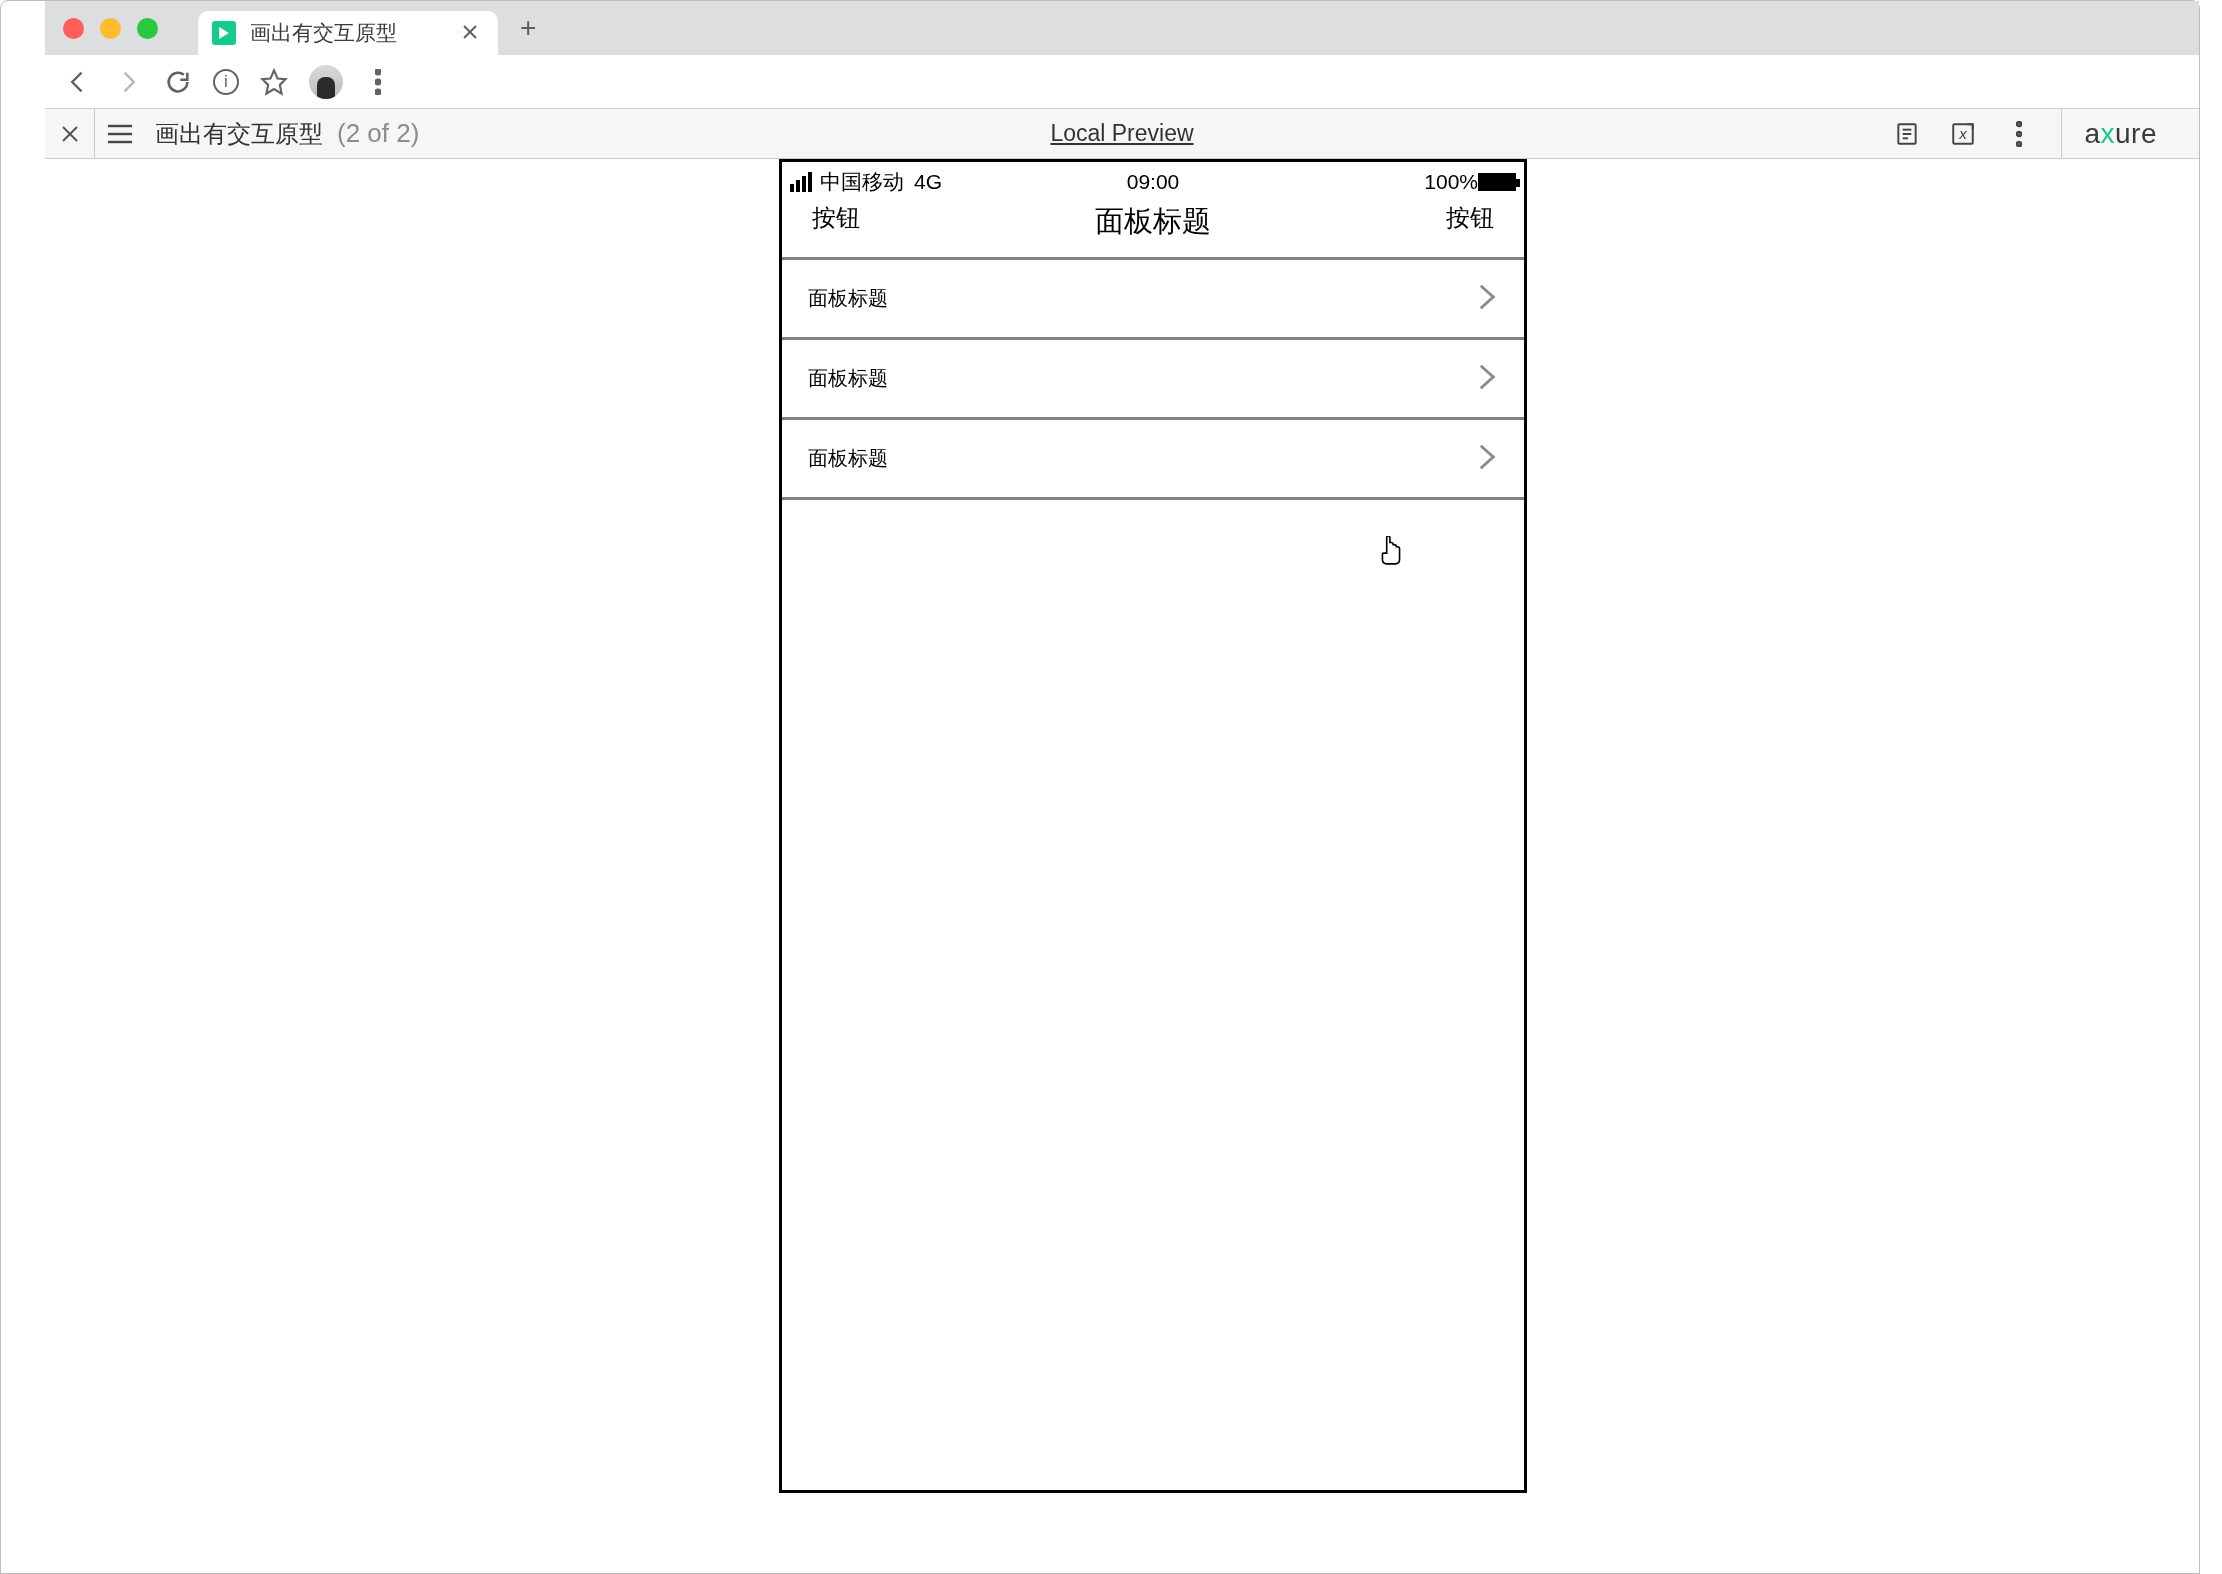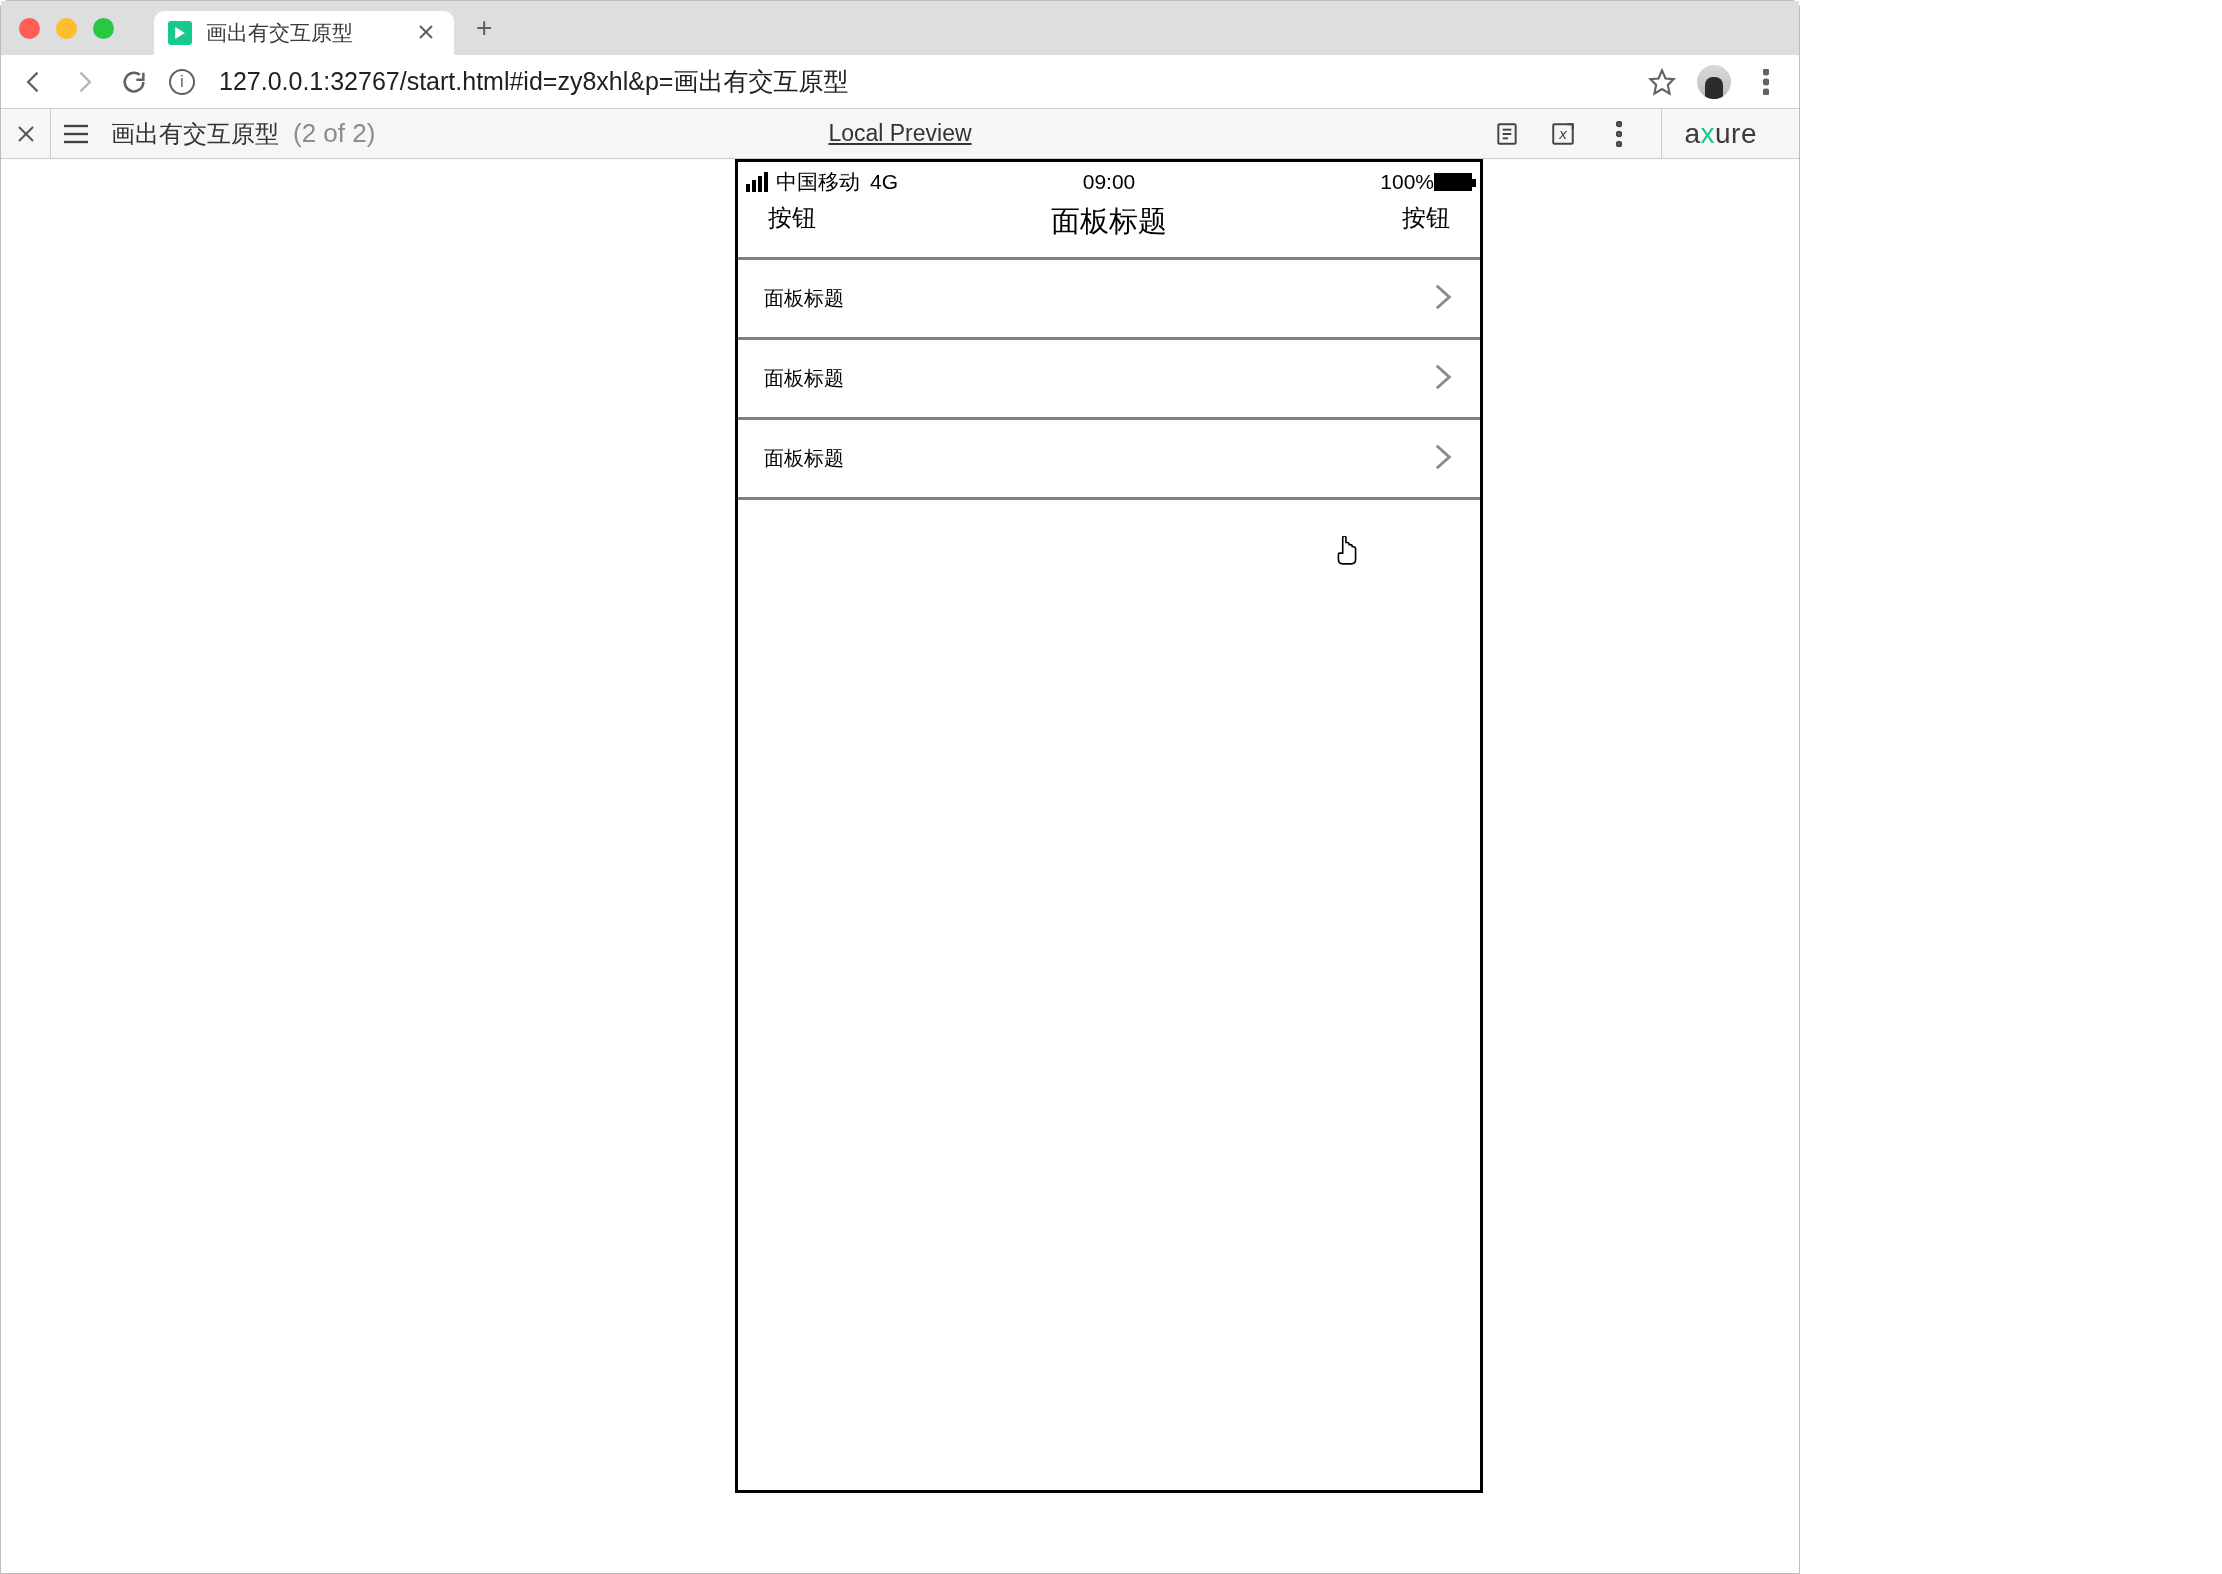--- a/index.html
+++ b/index.html
@@ -1,19 +1,19 @@
 <!DOCTYPE html>
 <html><head>
 <meta charset="utf-8">
 <style>
   * { box-sizing: border-box; margin: 0; padding: 0; }
   html, body { height: 100%; width: 100%; font-family: -apple-system, BlinkMacSystemFont, "Segoe UI", Arial, sans-serif; overflow: hidden; }
 
   
-  .browser-window { width: 1800px; height: 1574px; background: #fff; display: flex; flex-direction: column; border: 1px solid #bdbdbd; border-radius: 8px 8px 0 0; position: relative; }
+  .browser-window { width: 2200px; height: 1574px; background: #fff; display: flex; flex-direction: column; border: 1px solid #bdbdbd; border-radius: 8px 8px 0 0; position: relative; padding-left: 44px; }
 
   
   .tab-strip { height: 54px; background: #dcdedf; display: flex; align-items: center; padding-left: 18px; position: relative; }
   .traffic-lights { display: flex; gap: 16px; align-items: center; margin-right: 40px; }
   .tl { width: 21px; height: 21px; border-radius: 50%; }
   .tl-red { background: #ff5f57; }
   .tl-yellow { background: #febc2e; }
   .tl-green { background: #28c840; }
   .tab { height: 44px; background: #fff; border-radius: 10px 10px 0 0; display: flex; align-items: center; padding: 0 14px 0 14px; min-width: 300px; position: relative; bottom: -5px; }
   .tab-icon { width: 24px; height: 24px; background: #17c98b; border-radius: 3px; display: flex; align-items: center; justify-content: center; margin-right: 14px; }
@@ -124,21 +124,20 @@
           <polyline points="9 4 17 12 9 20"></polyline>
         </svg>
     </div>
     <div class="nav-btn reload-btn">
       <svg viewBox="0 0 24 24">
           <path d="M20 12a8 8 0 1 1-3-6.2"></path>
           <polyline points="20 4 20 10 14 10" fill="none"></polyline>
         </svg>
     </div>
     <div class="info-btn">i</div>
-    <div class="url">127.0.0.1:32767/start.html#id=zy8xhl&amp;p=画出有交互原型</div>
     <div class="nav-btn star-btn">
       <svg viewBox="0 0 24 24">
           <polygon points="12 2 15 9 22 9.5 17 14.5 18.5 22 12 18 5.5 22 7 14.5 2 9.5 9 9"></polygon>
         </svg>
     </div>
     <div class="avatar">
         <div class="avatar-inner"></div>
       </div>
     <div class="nav-btn chrome-menu">
       <svg viewBox="0 0 6 26">

